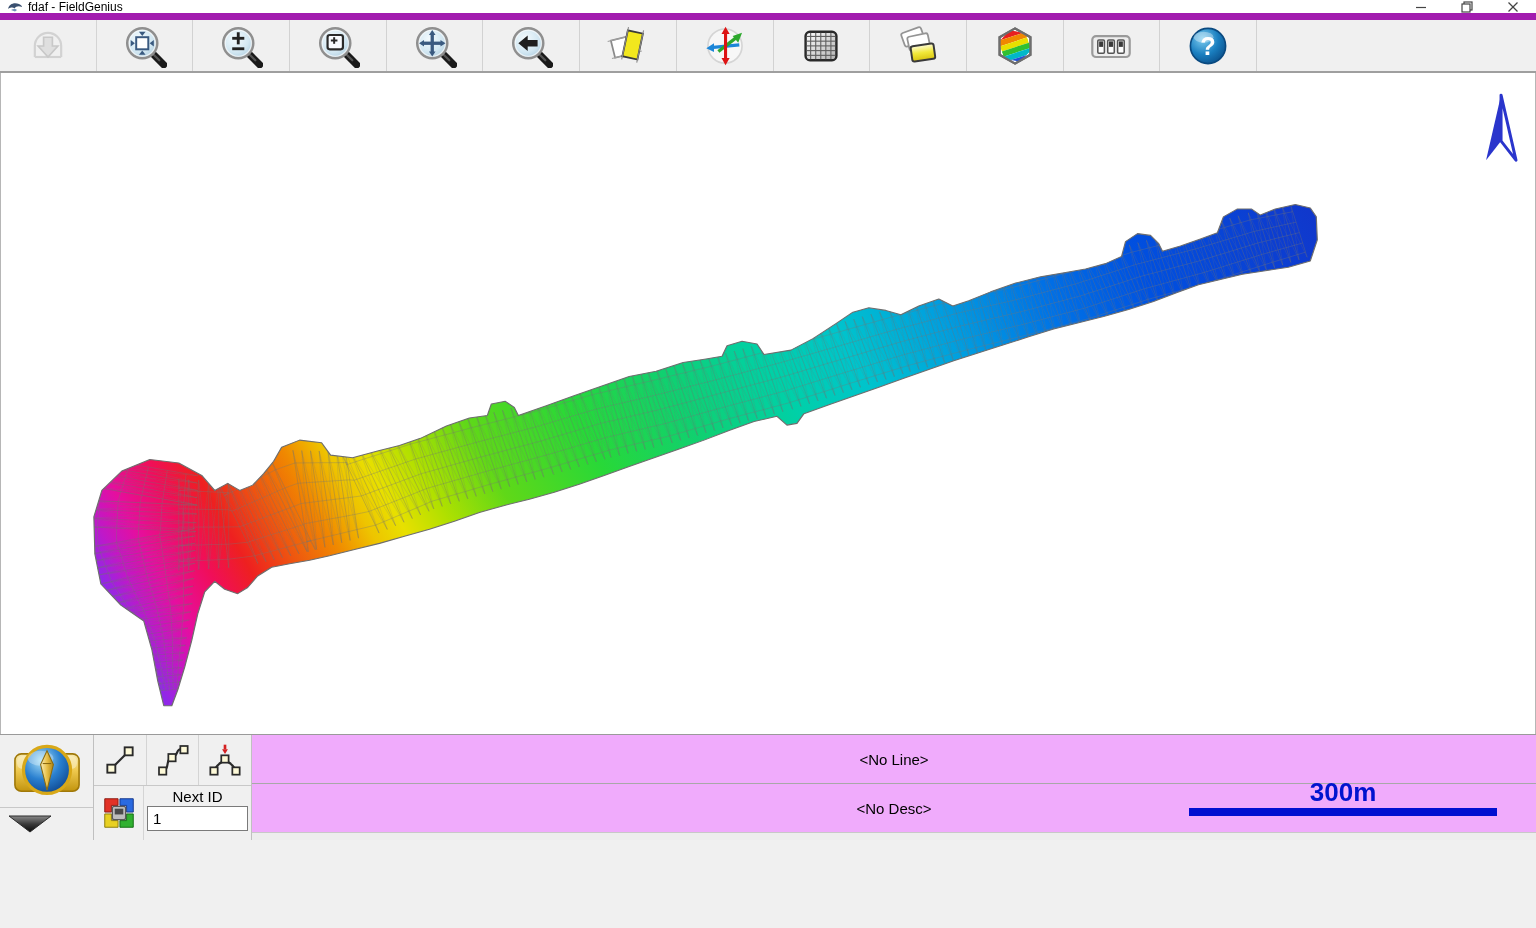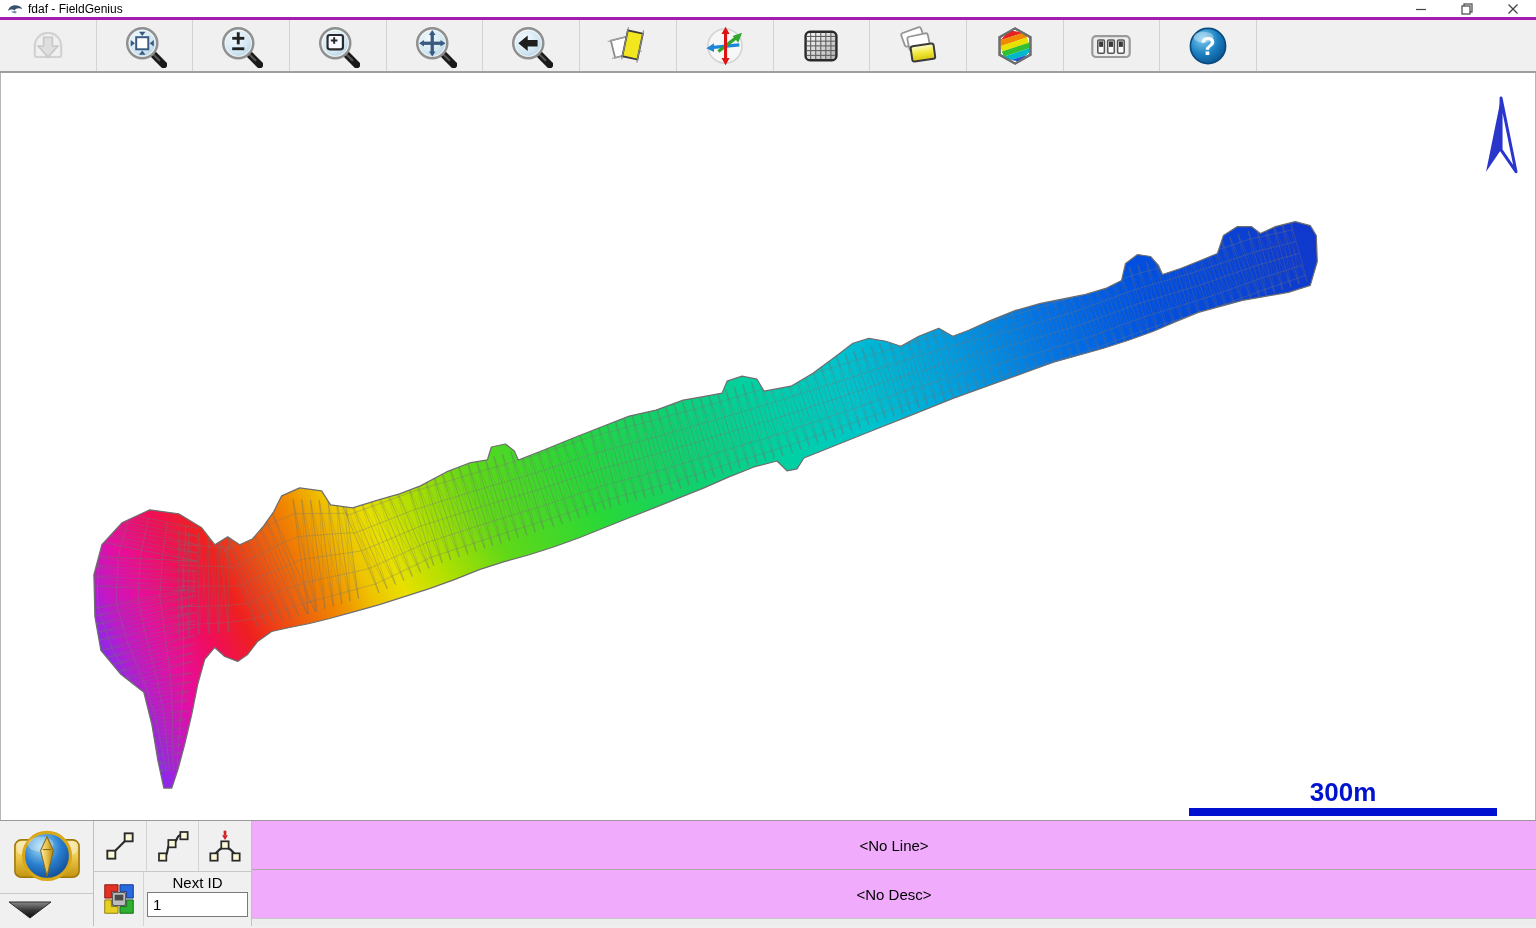--- a/index.html
+++ b/index.html
@@ -1,38 +1,38 @@
 <!DOCTYPE html>
 <html><head>
 <meta charset="utf-8">
 <style>
   * { box-sizing: border-box; margin: 0; padding: 0; }
   html,body { width:1536px; height:928px; overflow:hidden;
     font-family:"Liberation Sans", sans-serif; background:#f0f0f0; }
 
   
   .titlebar { height:20px; background:#ffffff; display:flex; align-items:center;
-    border-bottom:3px solid #a21caf; }
+    border-bottom:7px solid #a21caf; }
   .titlebar .app-icon { width:16px; height:13px; margin:0 5px 0 7px; }
   .titlebar .title-text { font-size:12px; color:#000; flex:1; }
   .win-controls { display:flex; height:100%; }
   .win-btn { width:46px; height:100%; display:flex; align-items:center; justify-content:center; }
   .win-btn svg { width:12px; height:12px; }
 
   
   .toolbar { height:53px; background:#f0f0f0; display:flex;
     border-bottom:2px solid #9f9f9f; }
   .tbtn { width:96.7px; height:100%; display:flex; align-items:center; justify-content:center;
     border-right:1px solid #d2d2d2; }
   .tbtn svg { width:44px; height:44px; }
   .tbtn.disabled { opacity:.9; }
   .toolbar .tb-fill { flex:1; }
 
   
-  .canvas { position:relative; height:747px; background:#ffffff;
+  .canvas { position:relative; height:661px; background:#ffffff;
     border-left:1px solid #b6b6b6; border-right:1px solid #b6b6b6; }
   .canvas > svg.mapsvg { position:absolute; left:0; top:0; width:100%; height:100%; }
   .scalebar { position:absolute; left:1188px; top:706px; width:308px; text-align:center; }
   .scalebar .scale-label { color:#0013cf; font-weight:bold; font-size:26px; line-height:26px; }
   .scalebar .scale-line { margin-top:3px; height:8px; background:#0010d0; }
 
   
   .bottombar { height:106px; background:#f0f0f0; border-top:1px solid #9a9a9a;
     display:flex; }
   .bp-col1 { width:94px; border-right:1px solid #c0c0c0; display:flex; flex-direction:column; }

